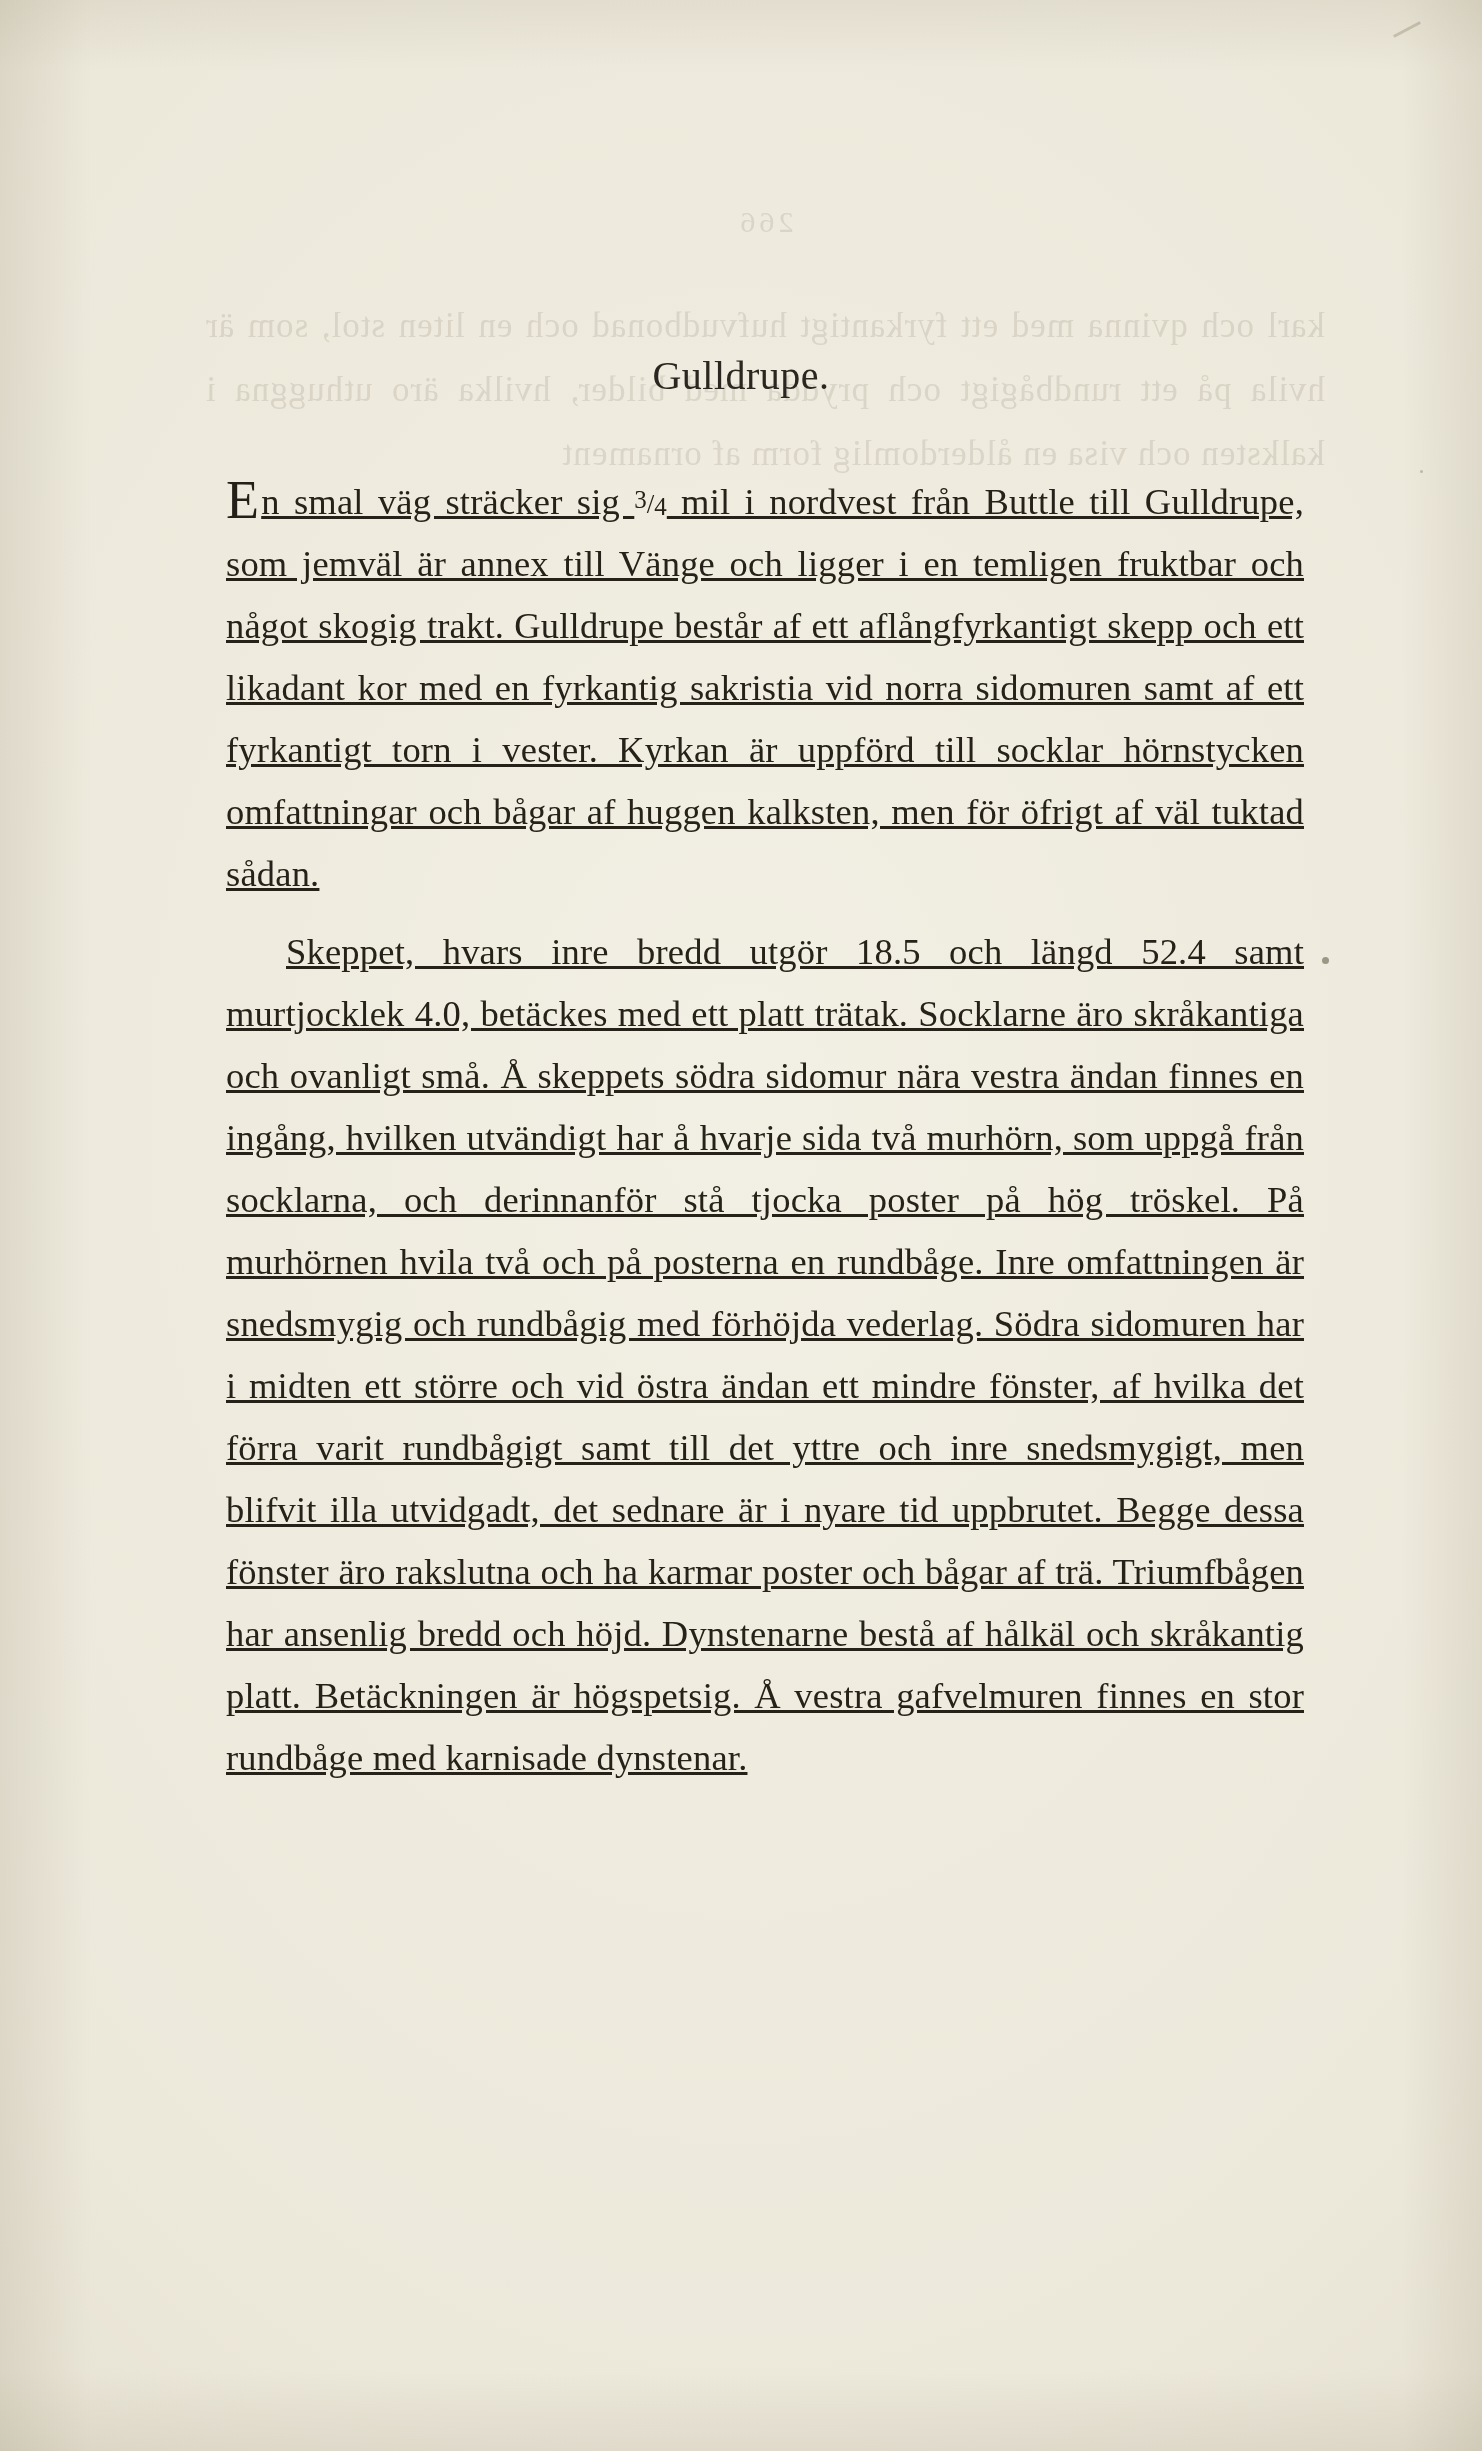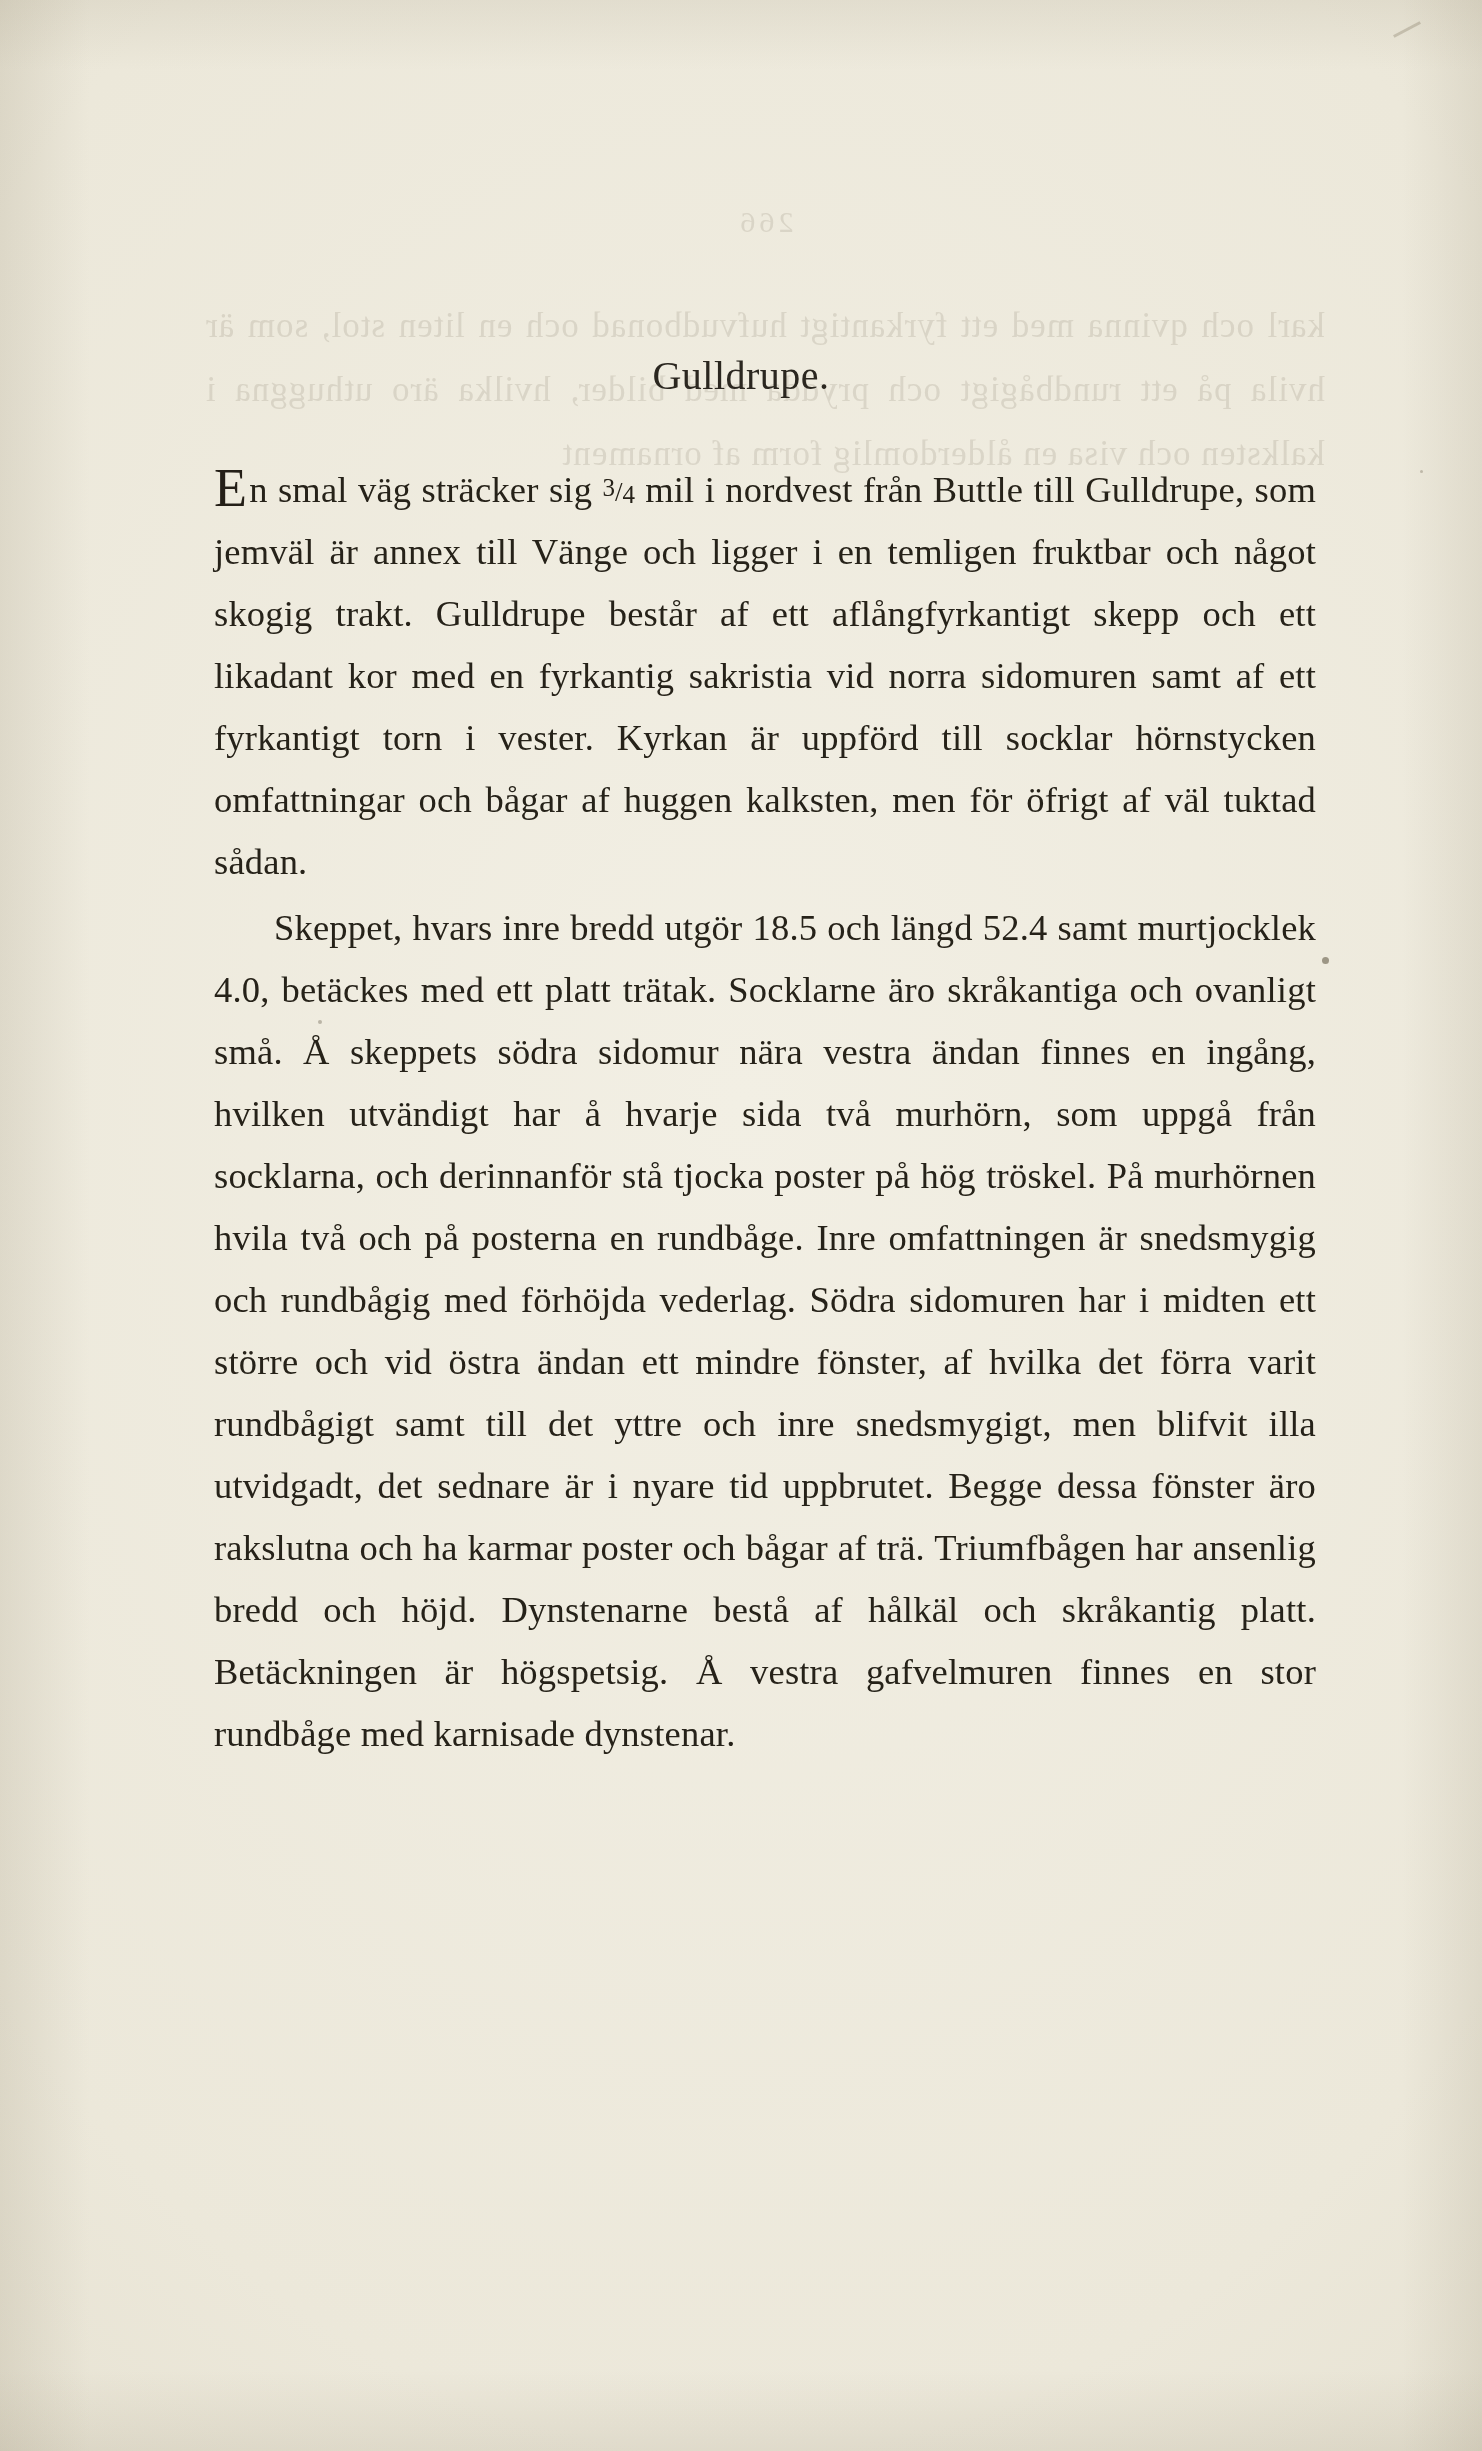--- a/index.html
+++ b/index.html
@@ -84,22 +84,23 @@
     width: 1110px;
     font-size: 36.5px;
     line-height: 62px;
     text-align: justify;
     text-align-last: left;
     color: #262219;
     letter-spacing: 0.2px;
   }
 
   .body-text p {
-    margin: 4px;
+    margin: 16px;
     text-indent: 0;
+    text-decoration: underline;
   }
   .body-text p.indent {
     text-indent: 60px;
   }
 
   .dropcap {
     font-size: 54px;
     line-height: 50px;
     vertical-align: -4px;
     margin-right: 2px;

